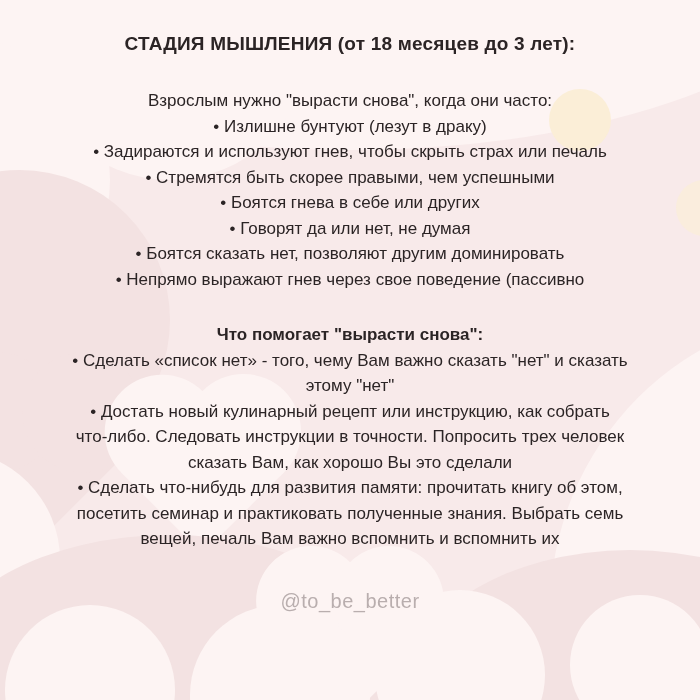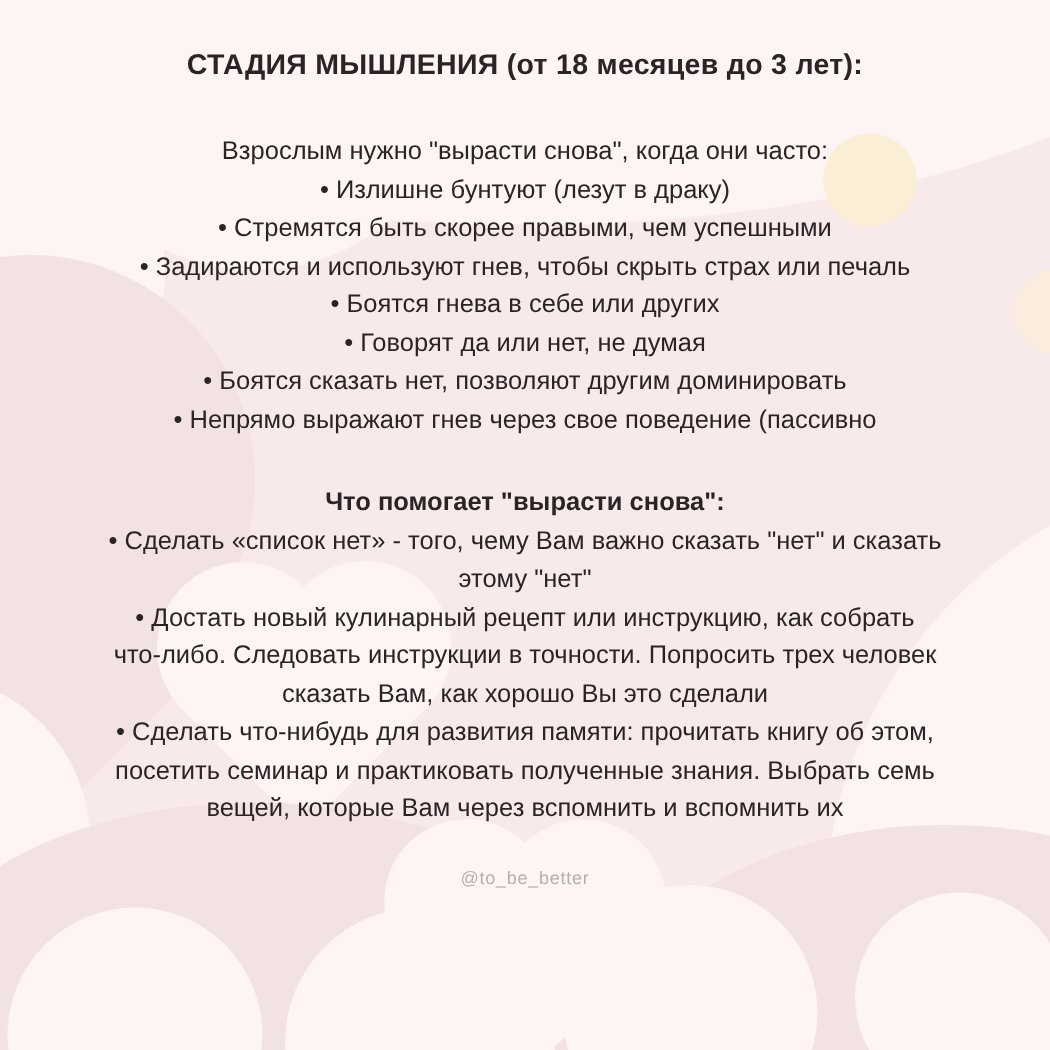--- a/index.html
+++ b/index.html
@@ -69,22 +69,22 @@
   .intro { margin-top: 32px; white-space: nowrap; }
   .line { white-space: nowrap; }
   .section-heading {
     margin-top: 30px;
     font-weight: bold;
     font-size: 17px;
     line-height: 25.5px;
     white-space: nowrap;
   }
   .watermark {
-    margin-top: 22px;
-    font-size: 12px;
+    margin-top: 38px;
+    font-size: 20px;
     line-height: 22px;
     letter-spacing: 0.5px;
     color: var(--watermark, #b9aeae);
   }
 </style>
 </head>
 <body>
 
 <div class="canvas">
 
@@ -111,24 +111,24 @@
   <div class="content">
     <div class="title">СТАДИЯ МЫШЛЕНИЯ (от 18 месяцев до 3 лет):</div>
 
     <div class="text-block">
       <div class="intro">Взрослым нужно "вырасти снова", когда они часто:</div>
       <div>
           <div>
             <div class="line">• Излишне бунтуют (лезут в драку)</div>
           </div>
           <div>
-            <div class="line">• Стремятся быть скорее правыми, чем успешными</div>
+            <div class="line">• Задираются и используют гнев, чтобы скрыть страх или печаль</div>
           </div>
           <div>
-            <div class="line">• Задираются и используют гнев, чтобы скрыть страх или печаль</div>
+            <div class="line">• Стремятся быть скорее правыми, чем успешными</div>
           </div>
           <div>
             <div class="line">• Боятся гнева в себе или других</div>
           </div>
           <div>
             <div class="line">• Говорят да или нет, не думая</div>
           </div>
           <div>
             <div class="line">• Боятся сказать нет, позволяют другим доминировать</div>
           </div>
@@ -147,21 +147,21 @@
             <div class="line">этому "нет"</div>
           </div>
           <div>
             <div class="line">• Достать новый кулинарный рецепт или инструкцию, как собрать</div>
             <div class="line">что-либо. Следовать инструкции в точности. Попросить трех человек</div>
             <div class="line">сказать Вам, как хорошо Вы это сделали</div>
           </div>
           <div>
             <div class="line">• Сделать что-нибудь для развития памяти: прочитать книгу об этом,</div>
             <div class="line">посетить семинар и практиковать полученные знания. Выбрать семь</div>
-            <div class="line">вещей, которые Вам через вспомнить и вспомнить их</div>
+            <div class="line">вещей, печаль Вам важно вспомнить и вспомнить их</div>
           </div>
         </div>
     </div>
 
     <div class="watermark">@to_be_better</div>
   </div>
 
 </div>
 
 </body></html>

